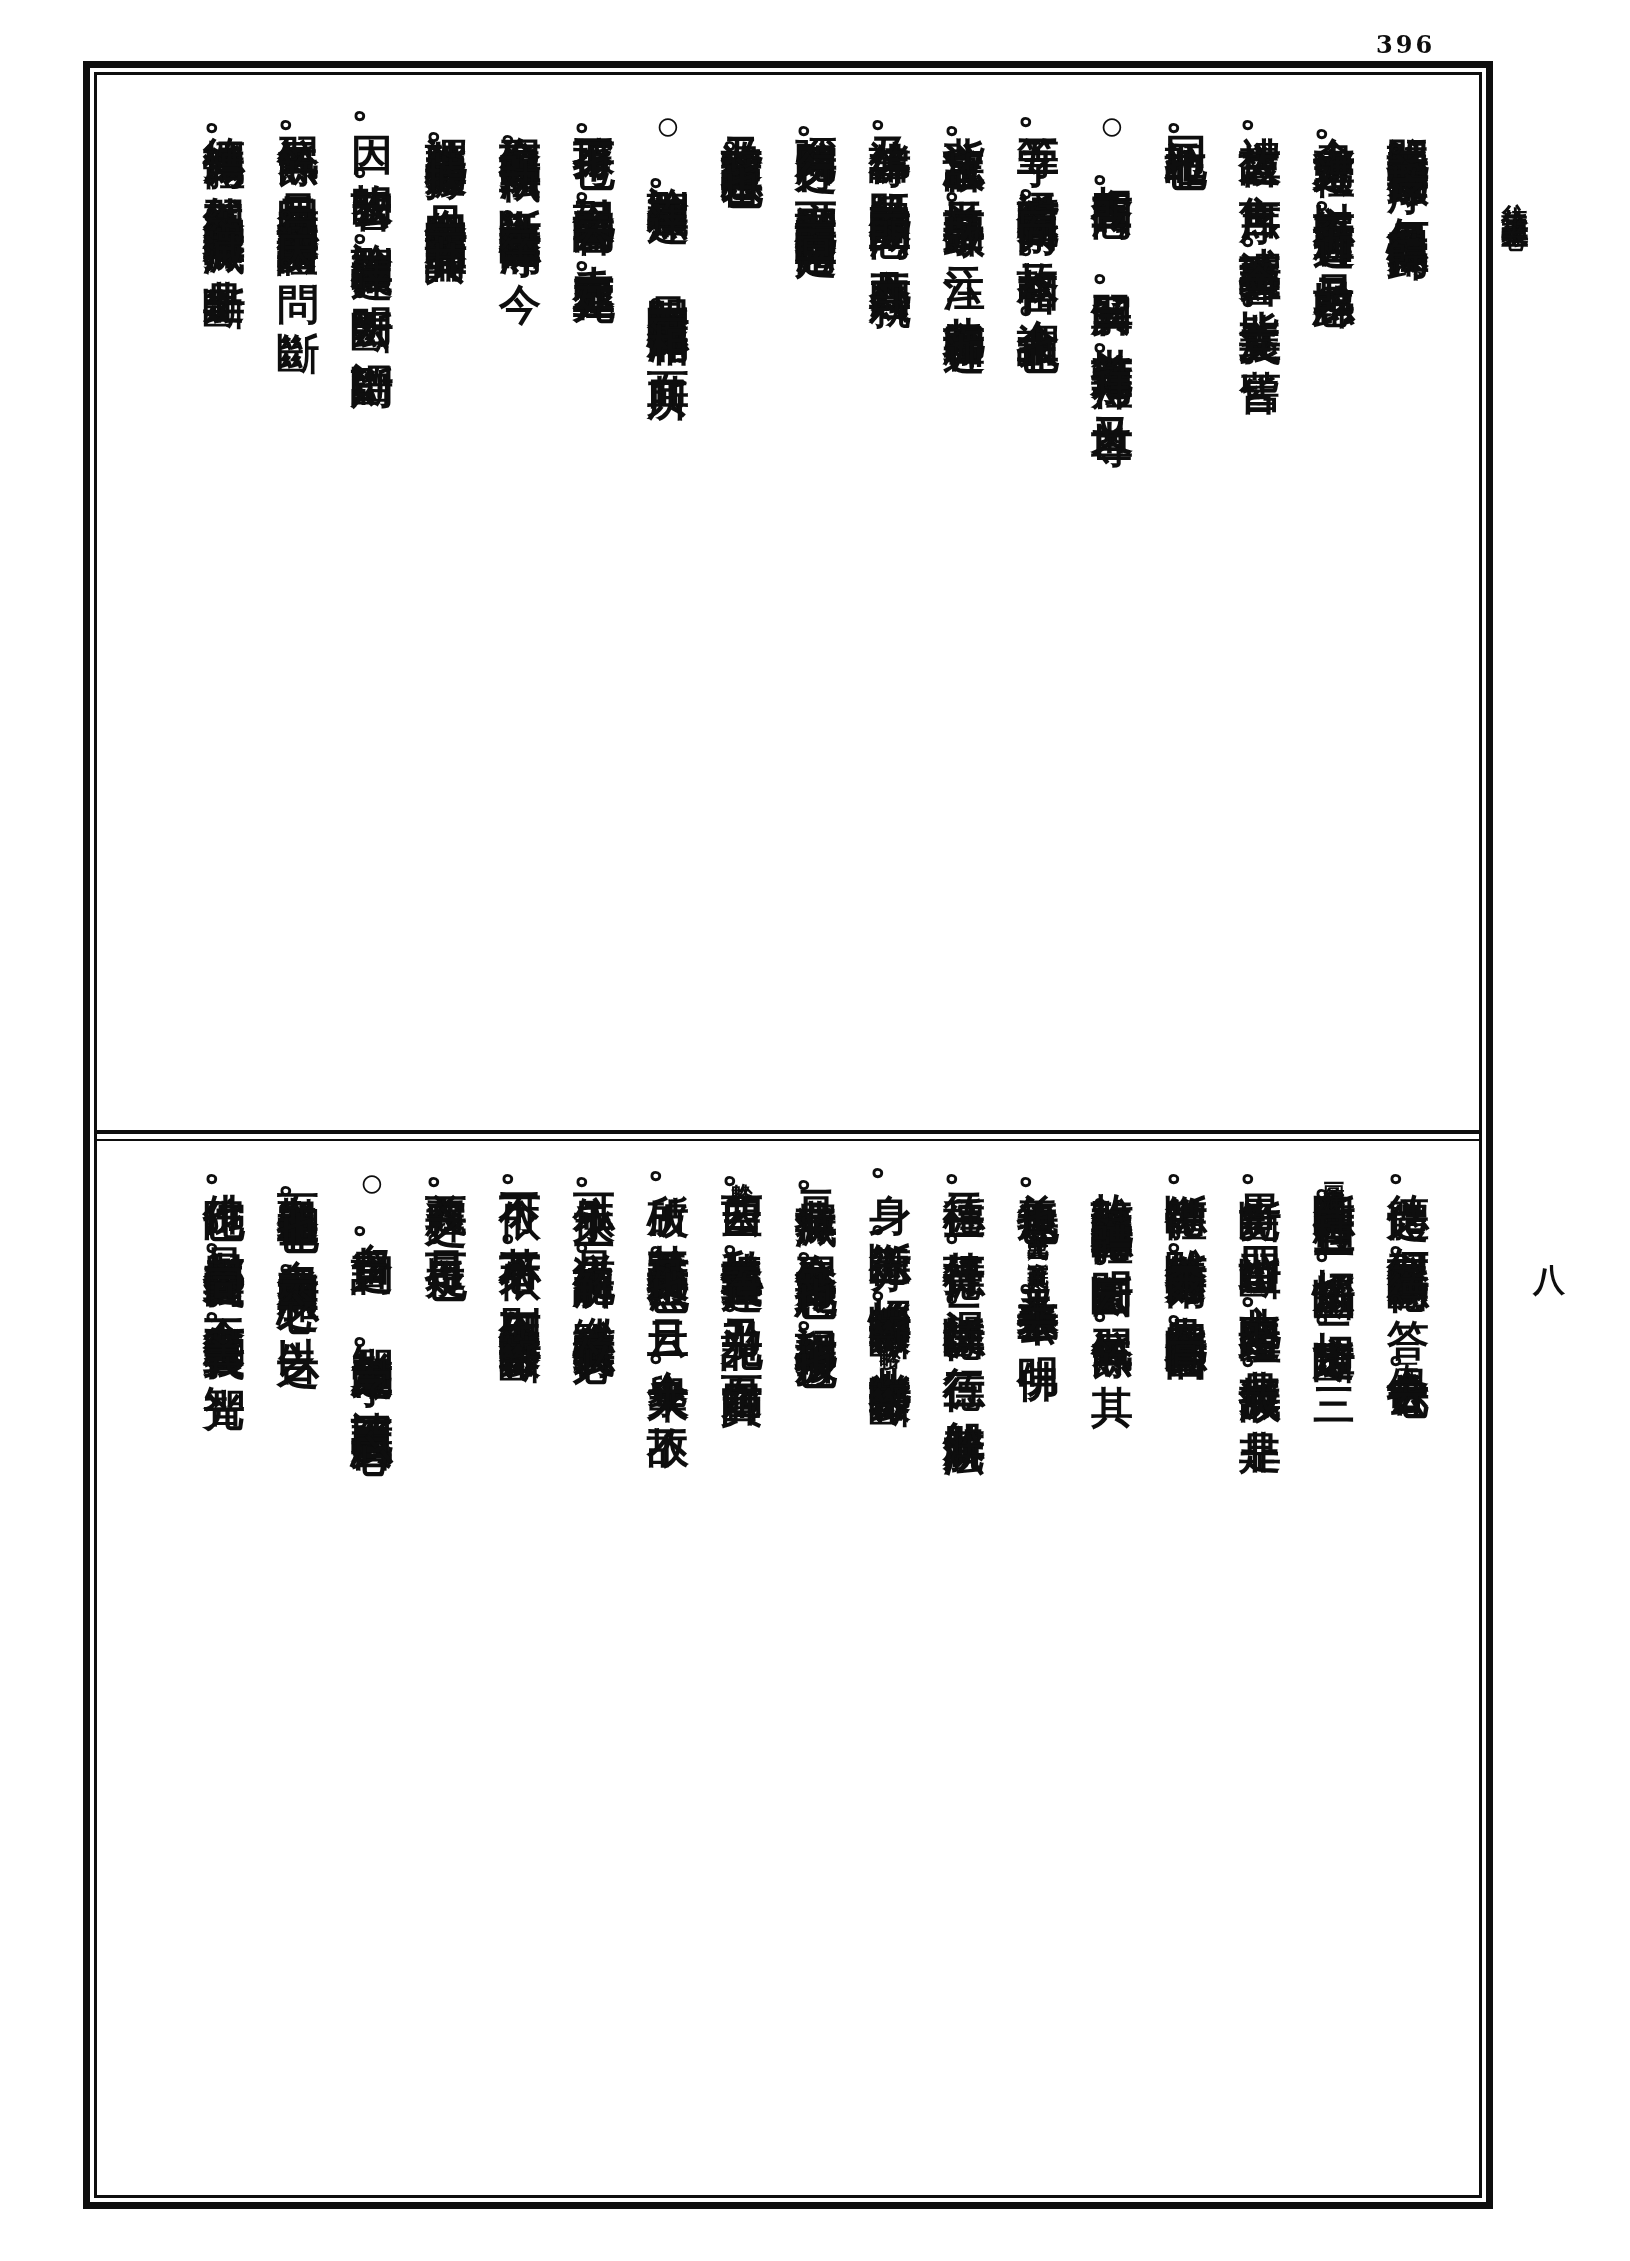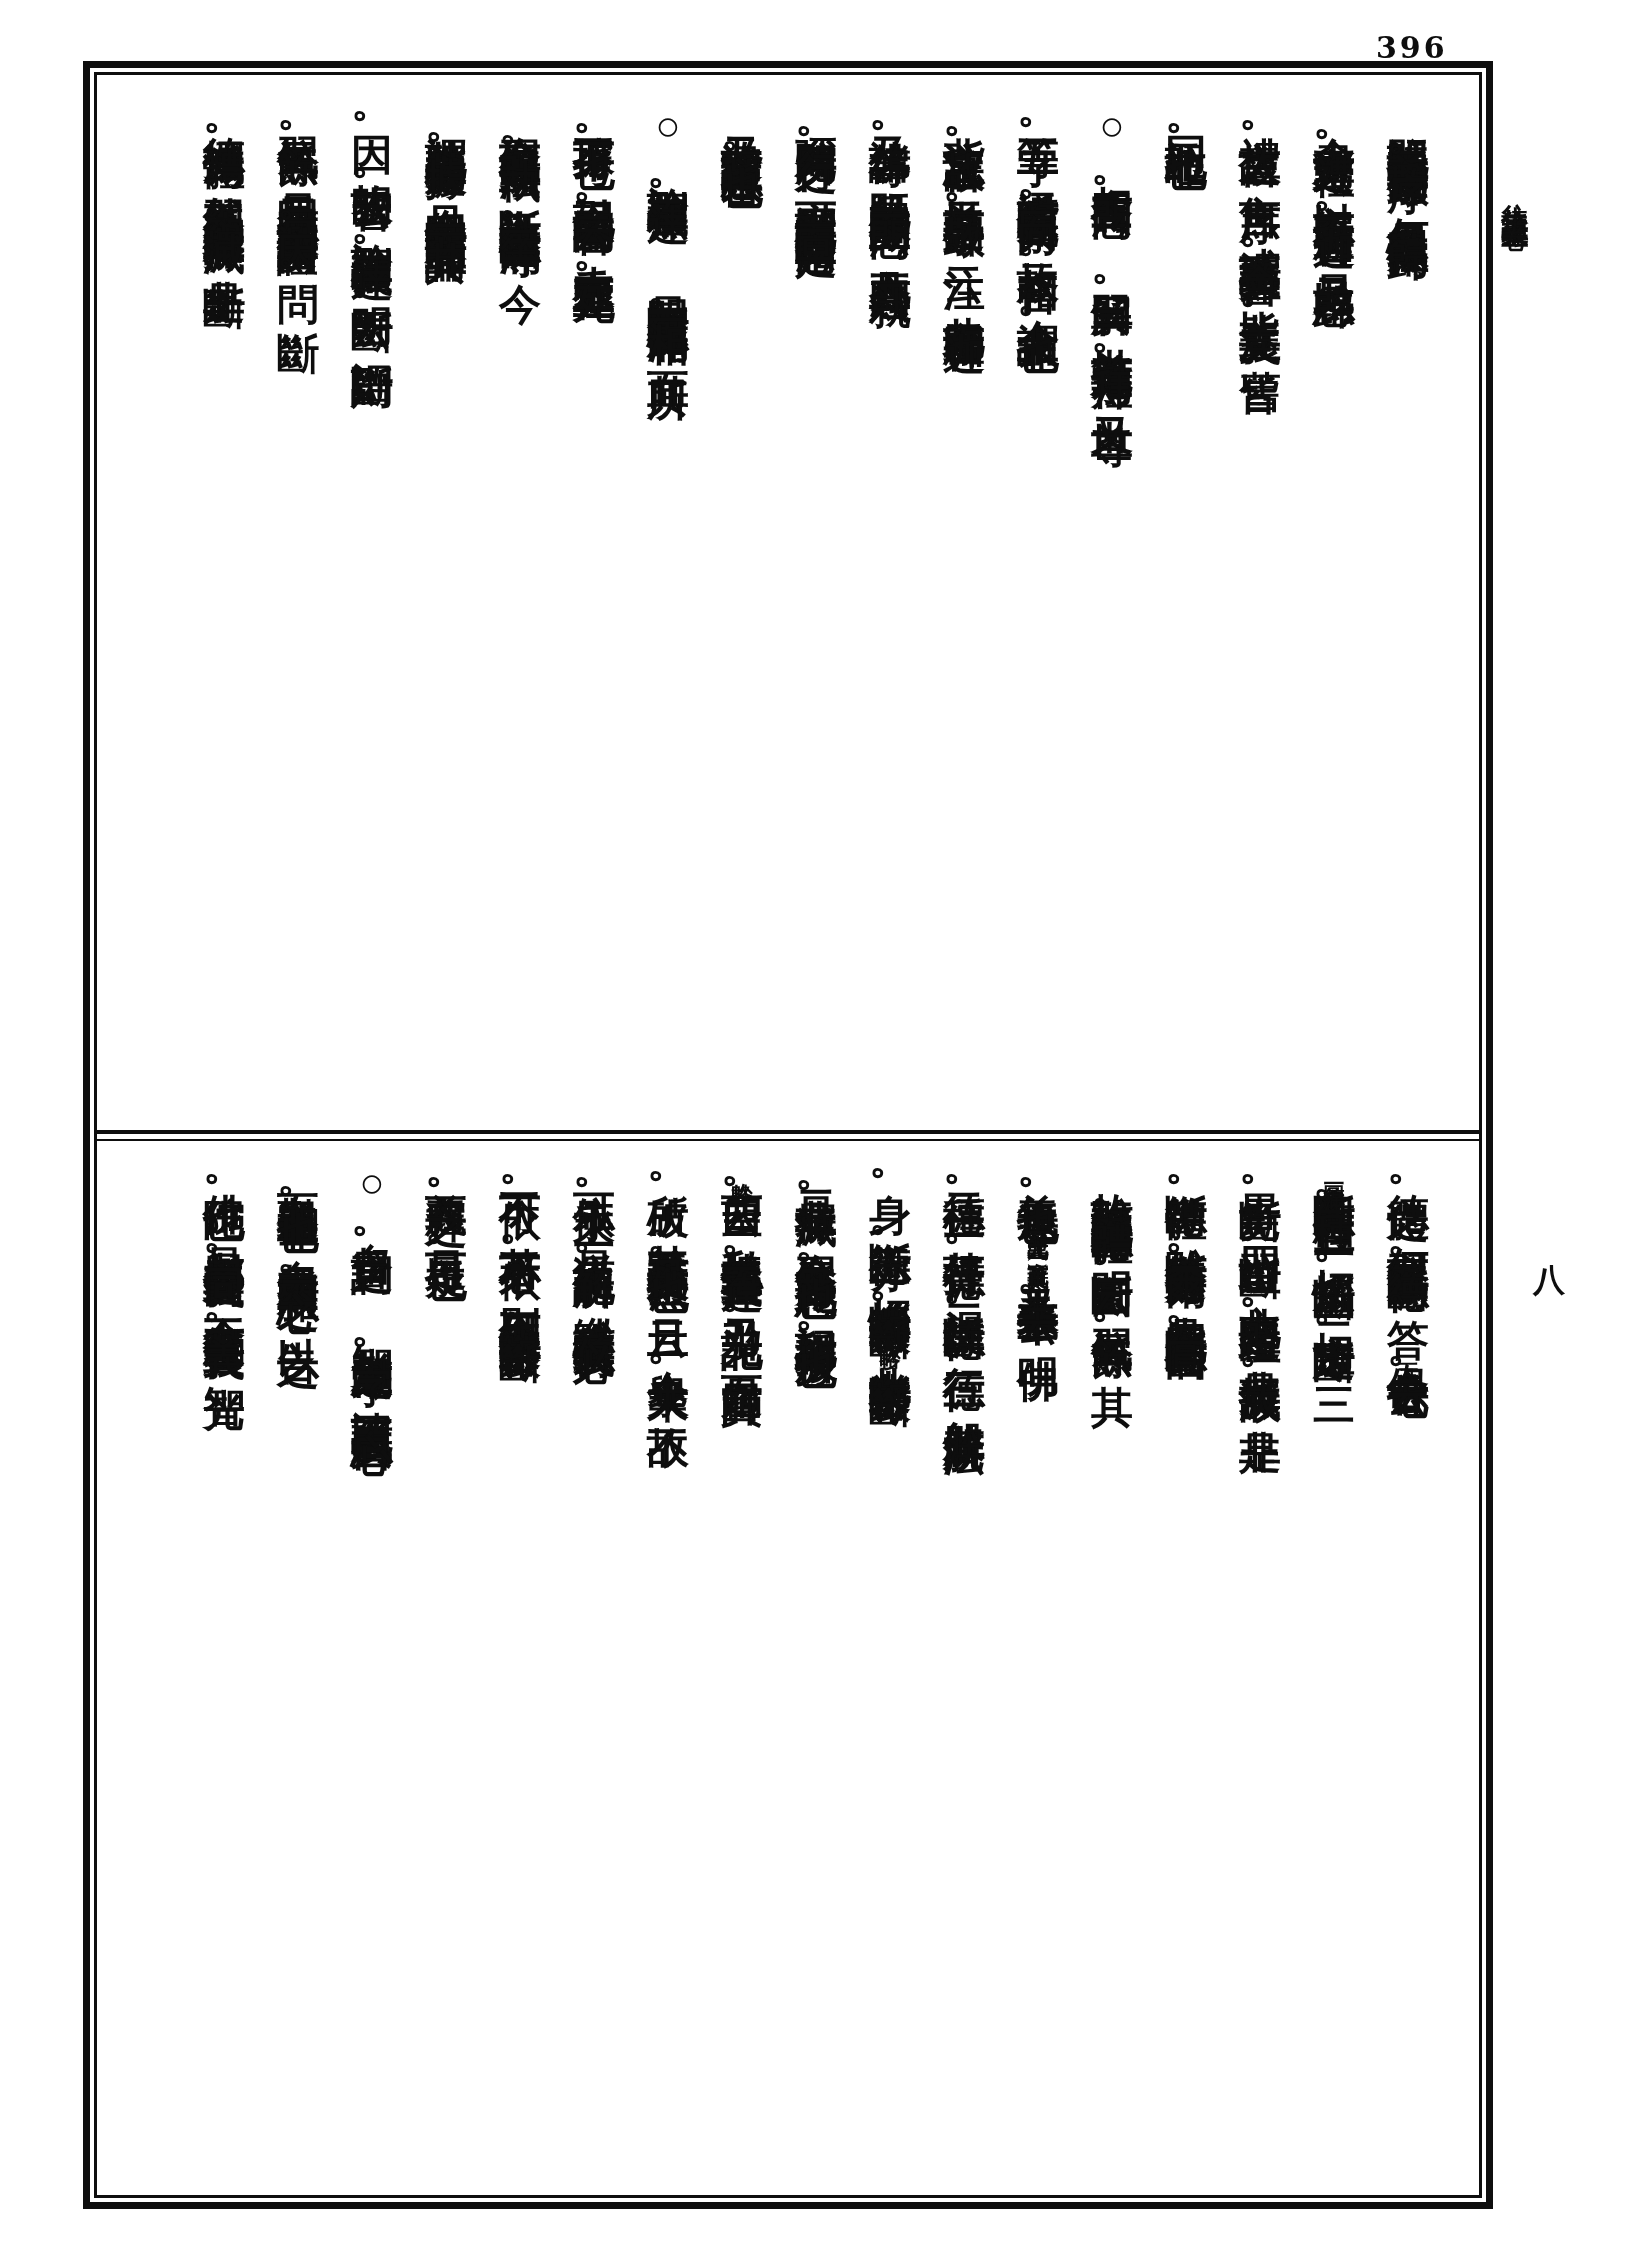--- a/index.html
+++ b/index.html
@@ -5,21 +5,21 @@
   html,body{margin:0;padding:0;}
   body{
     width:1631px;height:2261px;position:relative;
     background:#ffffff;
     font-family:"Liberation Serif","DejaVu Serif",serif;
     color:#0e0e0e;
     overflow:hidden;
   }
   .page-number{
     position:absolute;left:1376px;top:30px;
-    font-size:30px;font-weight:bold;letter-spacing:3px;
+    font-size:24px;font-weight:bold;letter-spacing:3px;
     font-family:"DejaVu Serif","Liberation Serif",serif;
   }
   .margin-title{
     position:absolute;left:1497px;top:182px;
     writing-mode:vertical-rl;text-orientation:upright;
     font-size:27px;letter-spacing:3px;font-weight:bold;
   }
   .folio-marker{
     position:absolute;left:1533px;top:1259px;
     font-size:32px;font-weight:bold;

